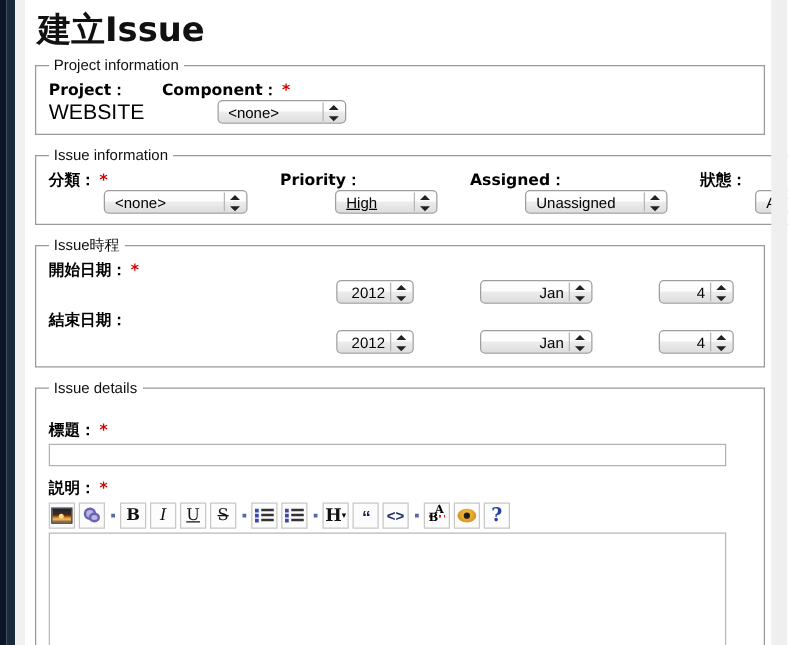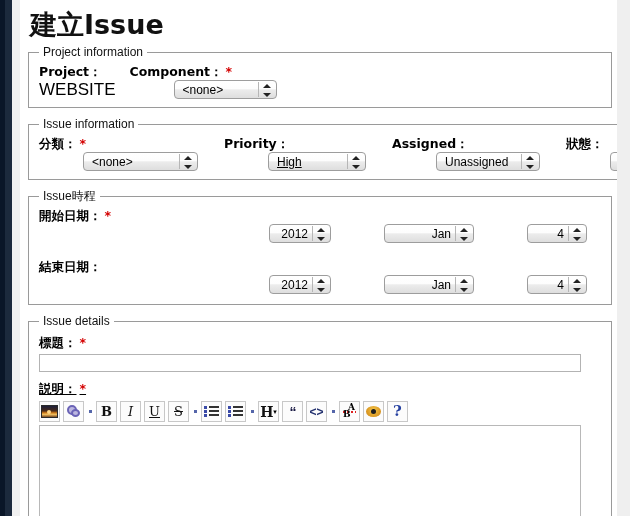--- a/index.html
+++ b/index.html
@@ -170,22 +170,22 @@
     top: 1px;
     border-bottom: 4px solid #222;
   }
   .sel .arrows i.dn {
     bottom: 1px;
     border-top: 4px solid #222;
   }
 
   .sel.w-component { width: 103px; }
   .sel.w-category  { width: 115px; }
-  .sel.w-priority  { width: 98px; text-decoration: underline; }
-  .sel.w-assigned  { width: 104px; }
+  .sel.w-priority  { width: 82px; text-decoration: underline; }
+  .sel.w-assigned  { width: 114px; }
   .sel.w-status    { width: 80px; }
   .sel.w-year      { width: 62px; }
   .sel.w-month     { width: 90px; }
   .sel.w-day       { width: 60px; }
 
   .datesep { display: inline-block; width: 9px; }
   .dateline { margin-bottom: 2px; text-align: right; }
   .dateline + .lbl { margin-top: 3px; }
 
   
@@ -466,21 +466,21 @@
         </div><span class="datesep"></span><div class="sel w-day">
           <span class="seltext">4</span>
           <span class="seldiv"></span>
           <span class="arrows">
               <i class="up"></i>
               <i class="dn"></i>
             </span>
         </div>
       </div>
 
-      <div class="lbl" style="margin-top:15px;">結束日期：</div>
+      <div class="lbl" style="margin-top:4px;">結束日期：</div>
       <div class="dateline">
         <div class="sel w-year">
           <span class="seltext">2012</span>
           <span class="seldiv"></span>
           <span class="arrows">
               <i class="up"></i>
               <i class="dn"></i>
             </span>
         </div><span class="datesep"></span><div class="sel w-month">
           <span class="seltext">Jan</span>
@@ -497,26 +497,26 @@
               <i class="dn"></i>
             </span>
         </div>
       </div>
 
     </fieldset>
 
     <fieldset class="box">
       <legend>Issue details</legend>
 
-      <div class="lbl" style="margin-top:2px;">
+      <div class="lbl" style="margin-top:14px;">
         <span>標題：</span><span class="req">*</span>
       </div>
       <input class="txtinput" type="text" placeholder="" style="">
 
-      <div class="lbl" style="margin-top:8px;text-decoration:underline;">
+      <div class="lbl" style="margin-top:8px;">
         <span>説明：</span><span class="req">*</span>
       </div>
 
       <div class="toolbar">
         <div class="tbtn">
             <span class="ic-pic"></span>
           </div>
         <div class="tbtn">
             <span class="ic-link">
               <span class="g1"></span>

